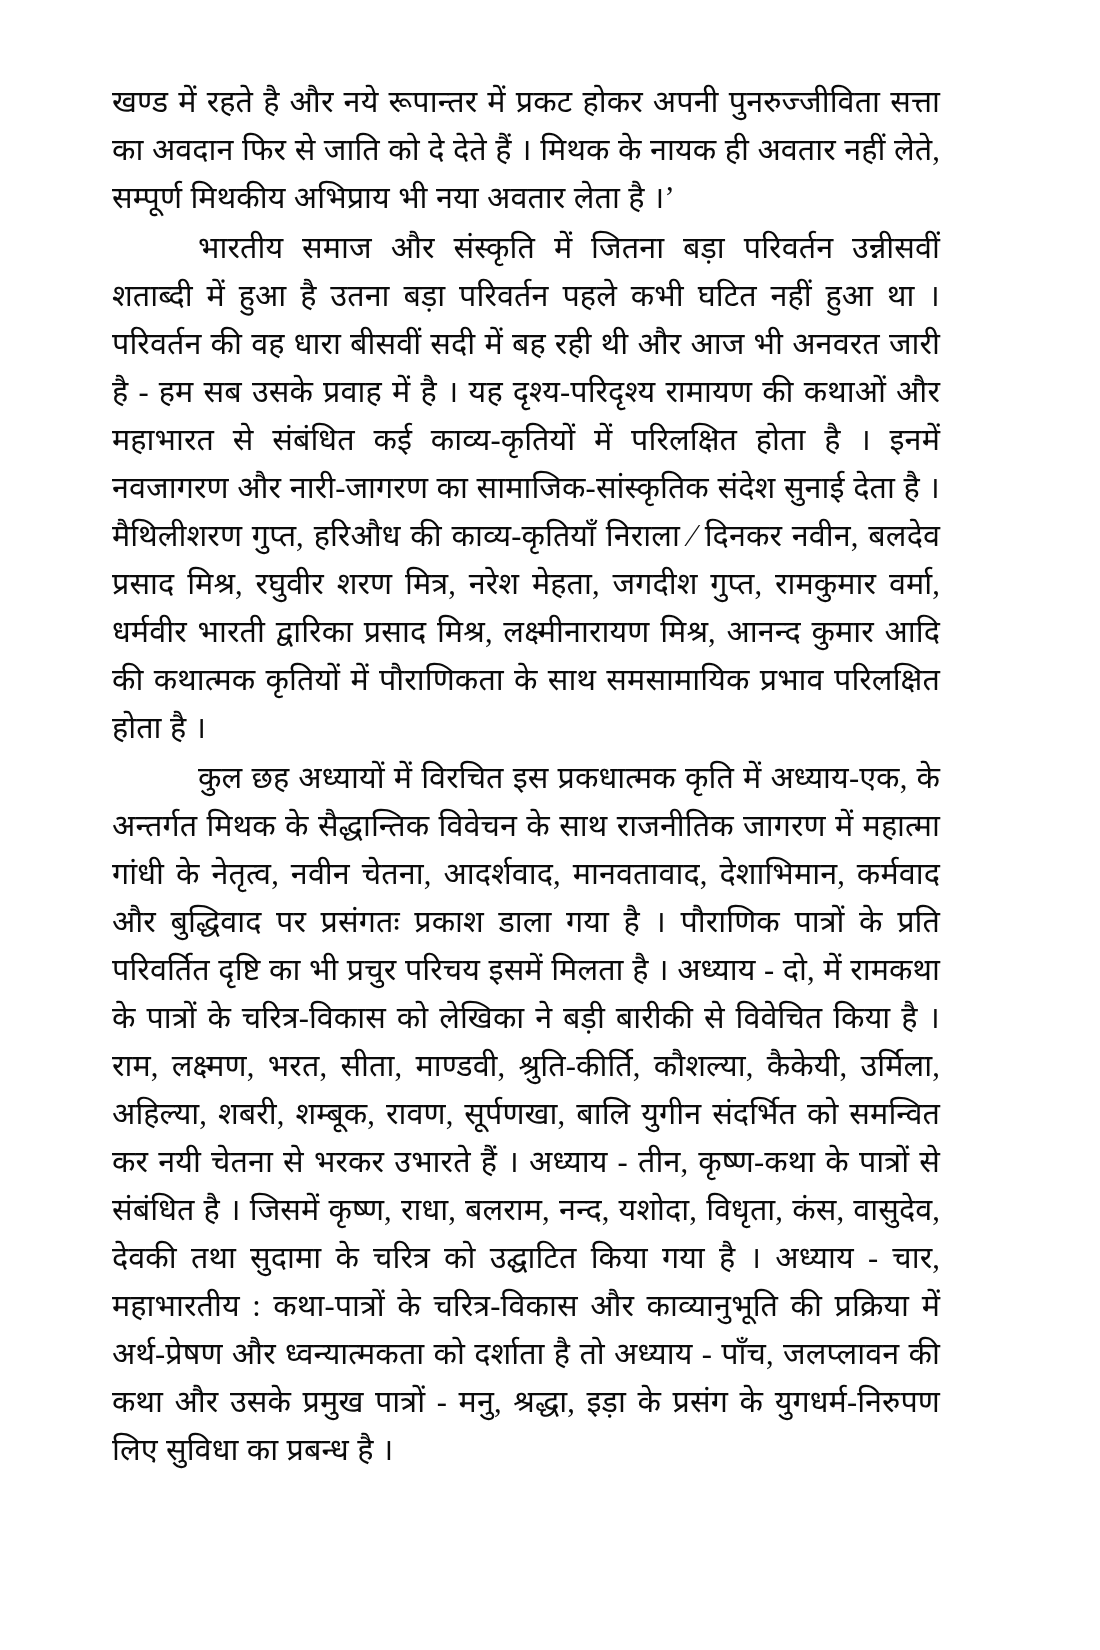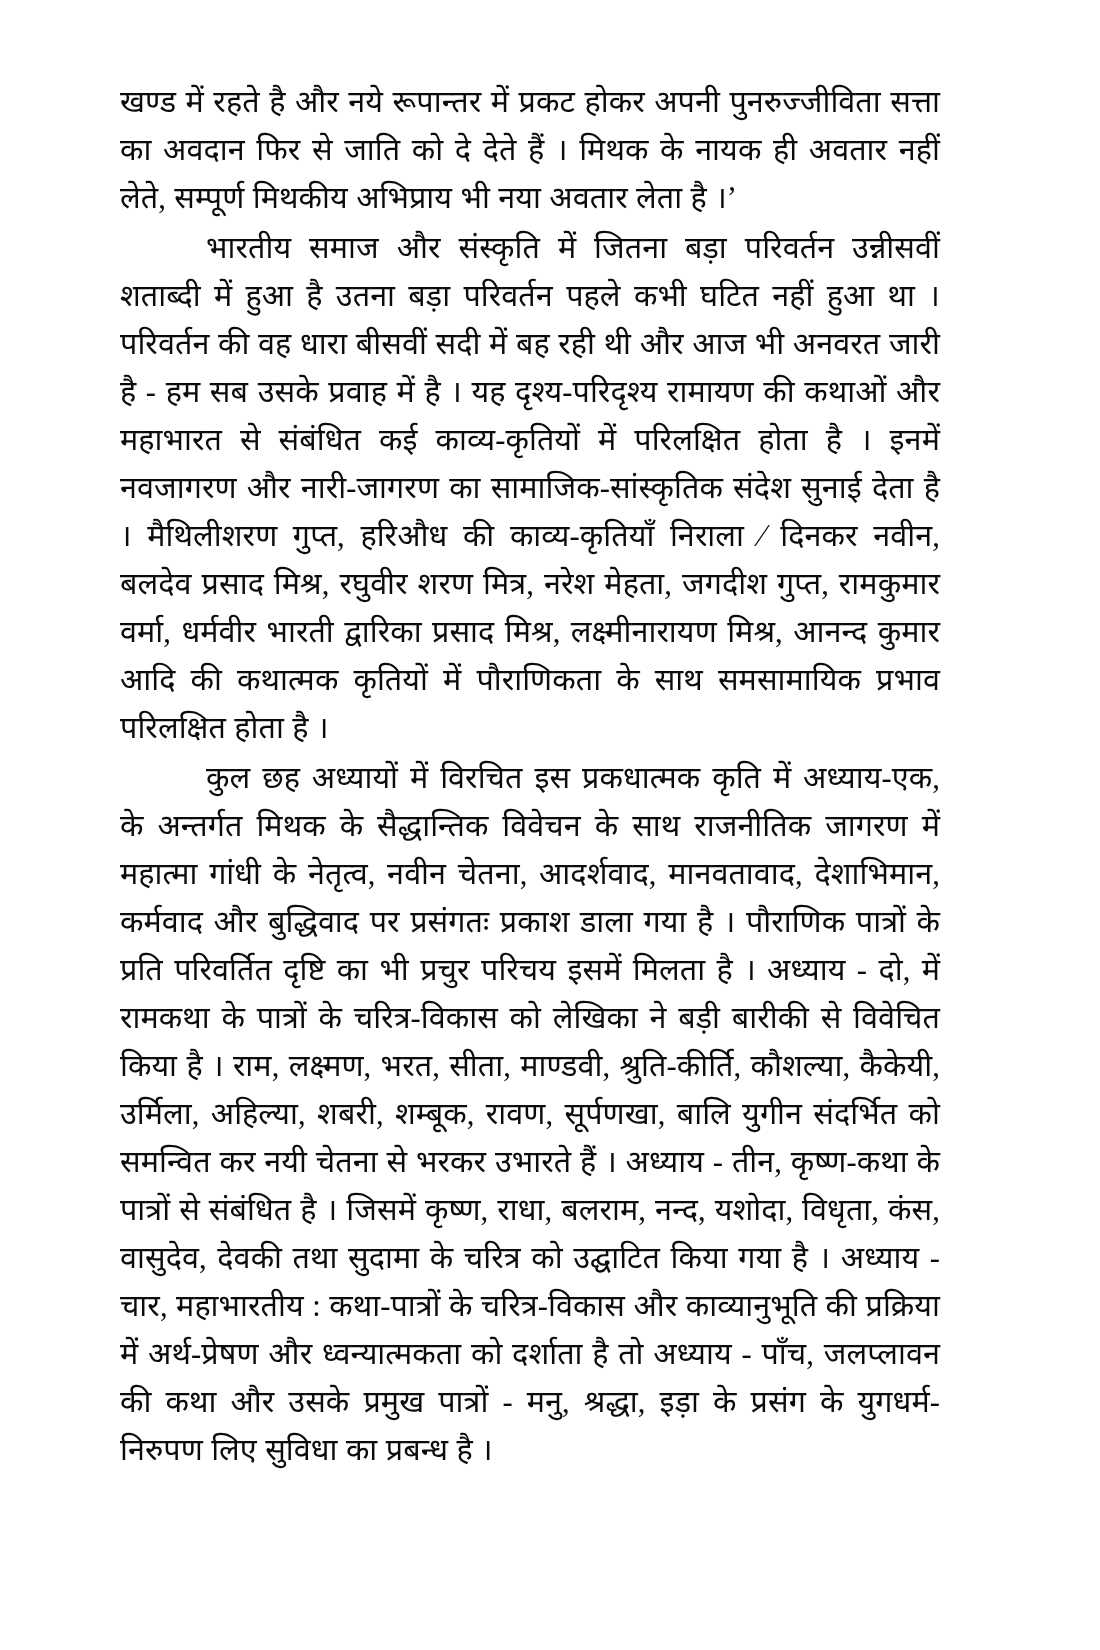--- a/index.html
+++ b/index.html
@@ -39,21 +39,20 @@
     word-spacing: 0.02em;
     letter-spacing: 0.1px;
     color: #0b0b0b;
     font-family: "Liberation Serif", "DejaVu Serif", serif;
     hyphens: none;
   }
 
   
   .para {
     font-family: "Liberation Serif", "DejaVu Sans", "DejaVu Serif", serif;
-    margin-left: 8px;
   }
 
   .para.indent {
     text-indent: 86px;
   }
 
   
   .para::after {
     content: "";
     display: inline-block;

